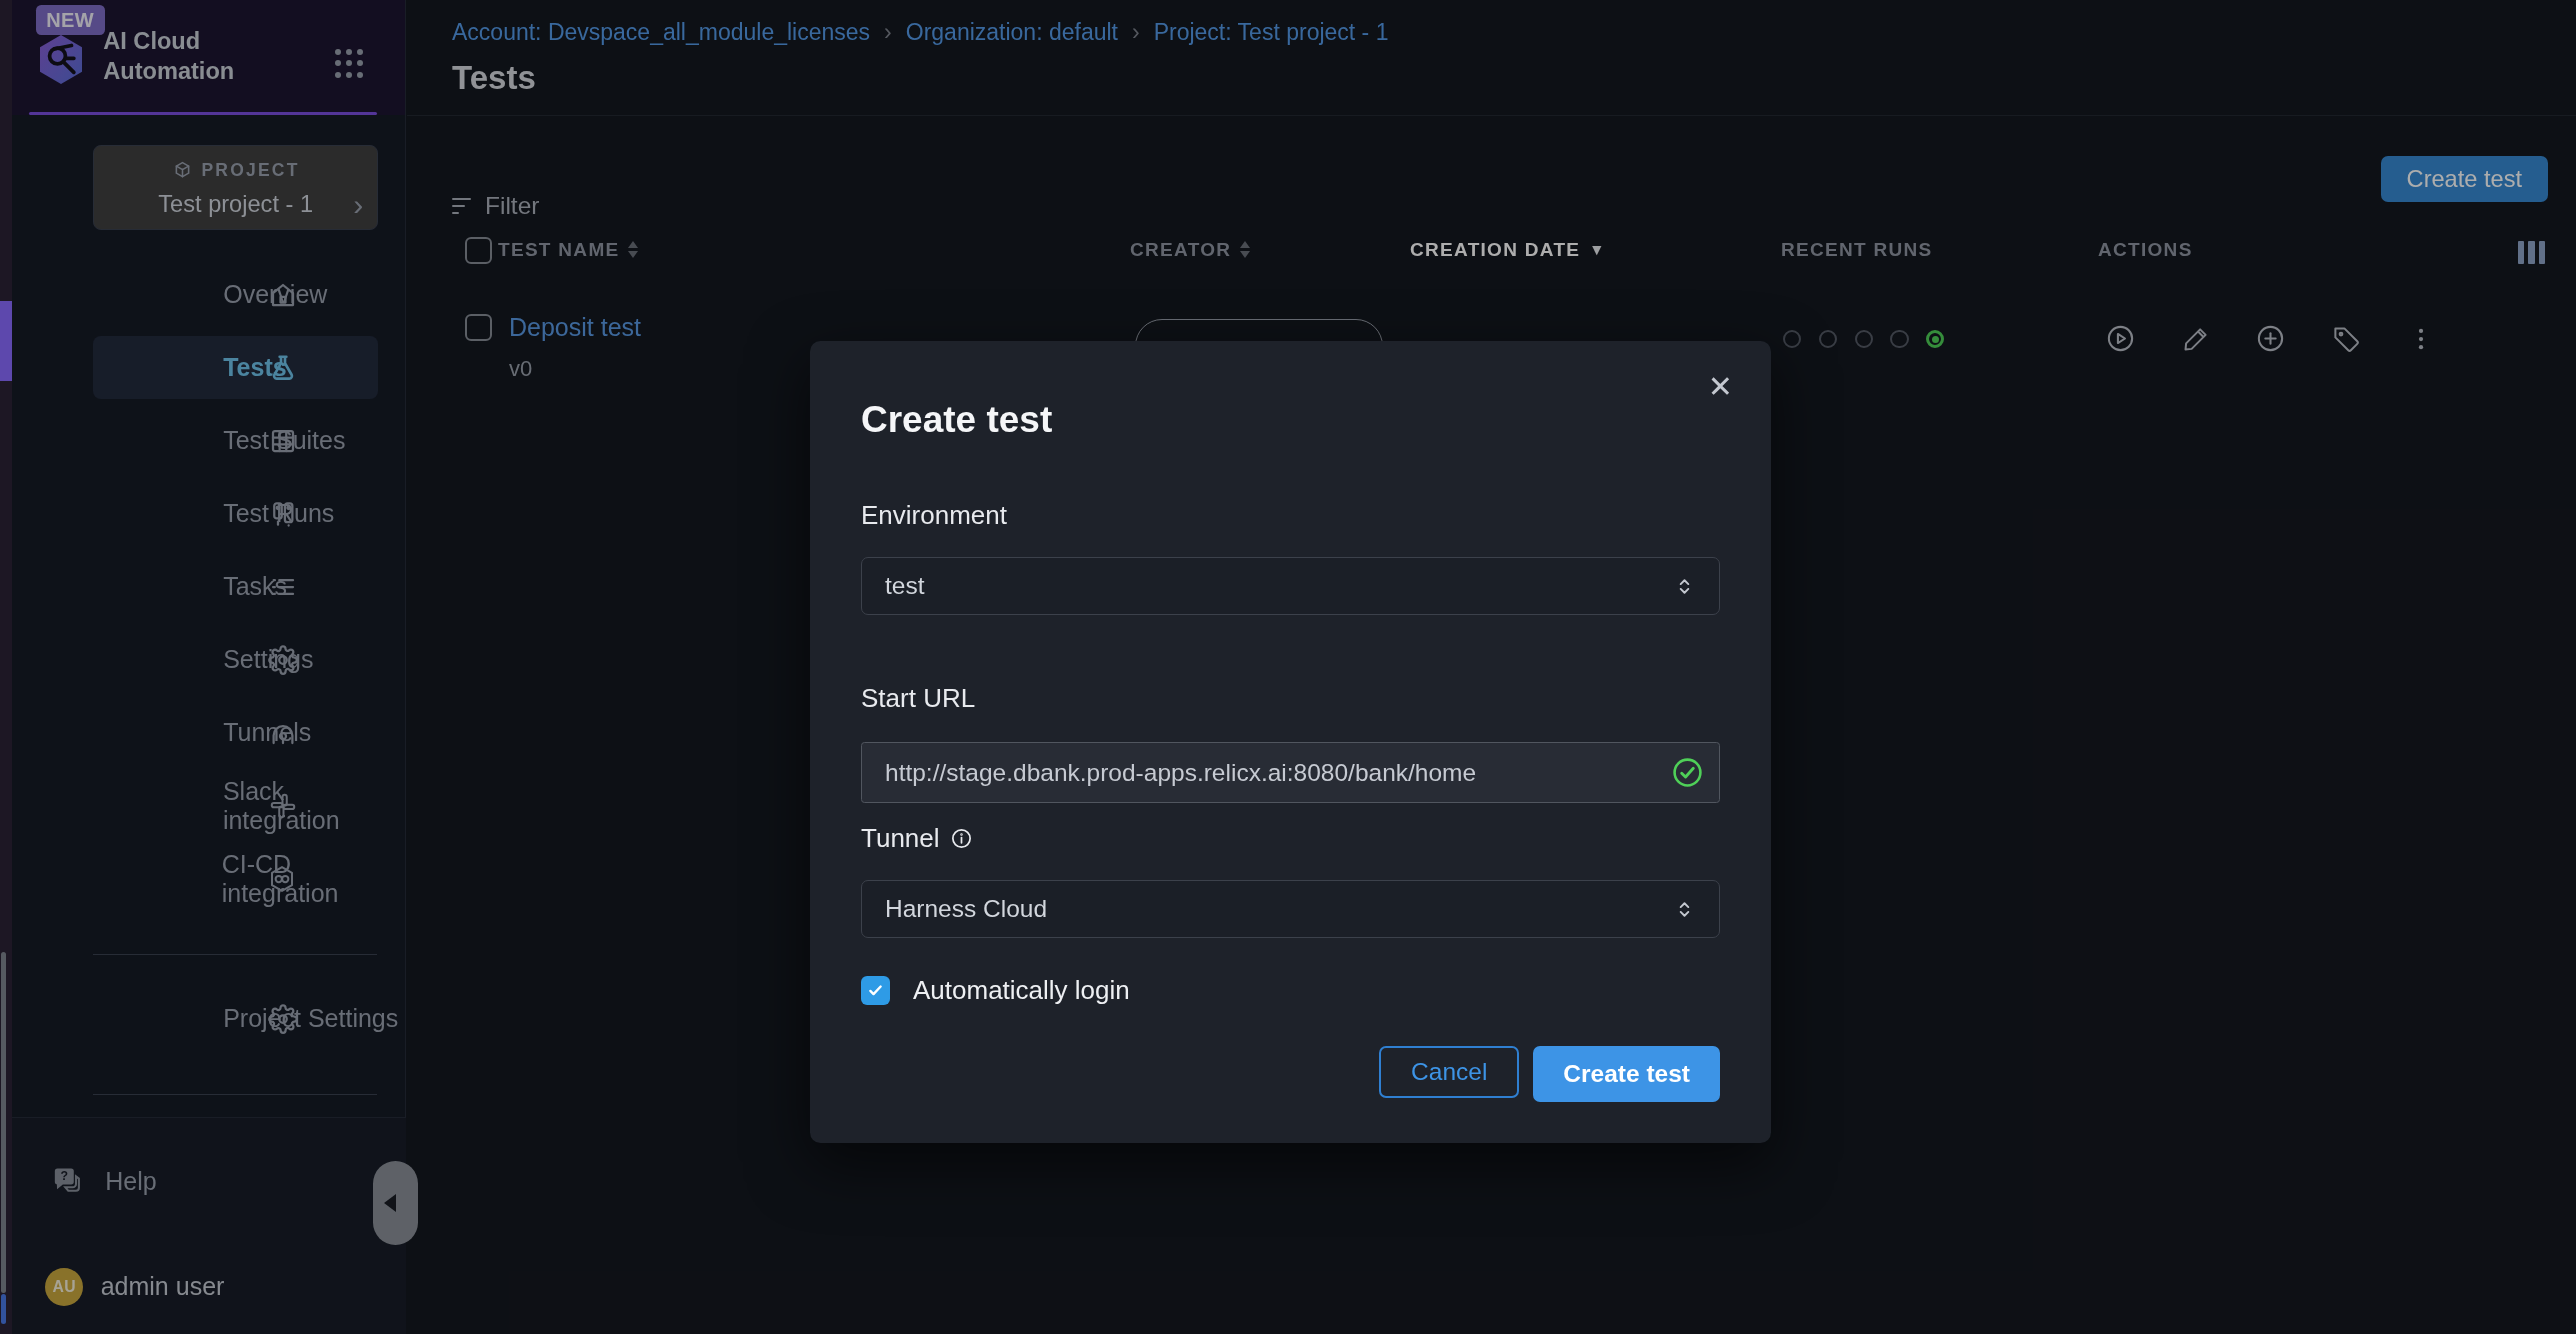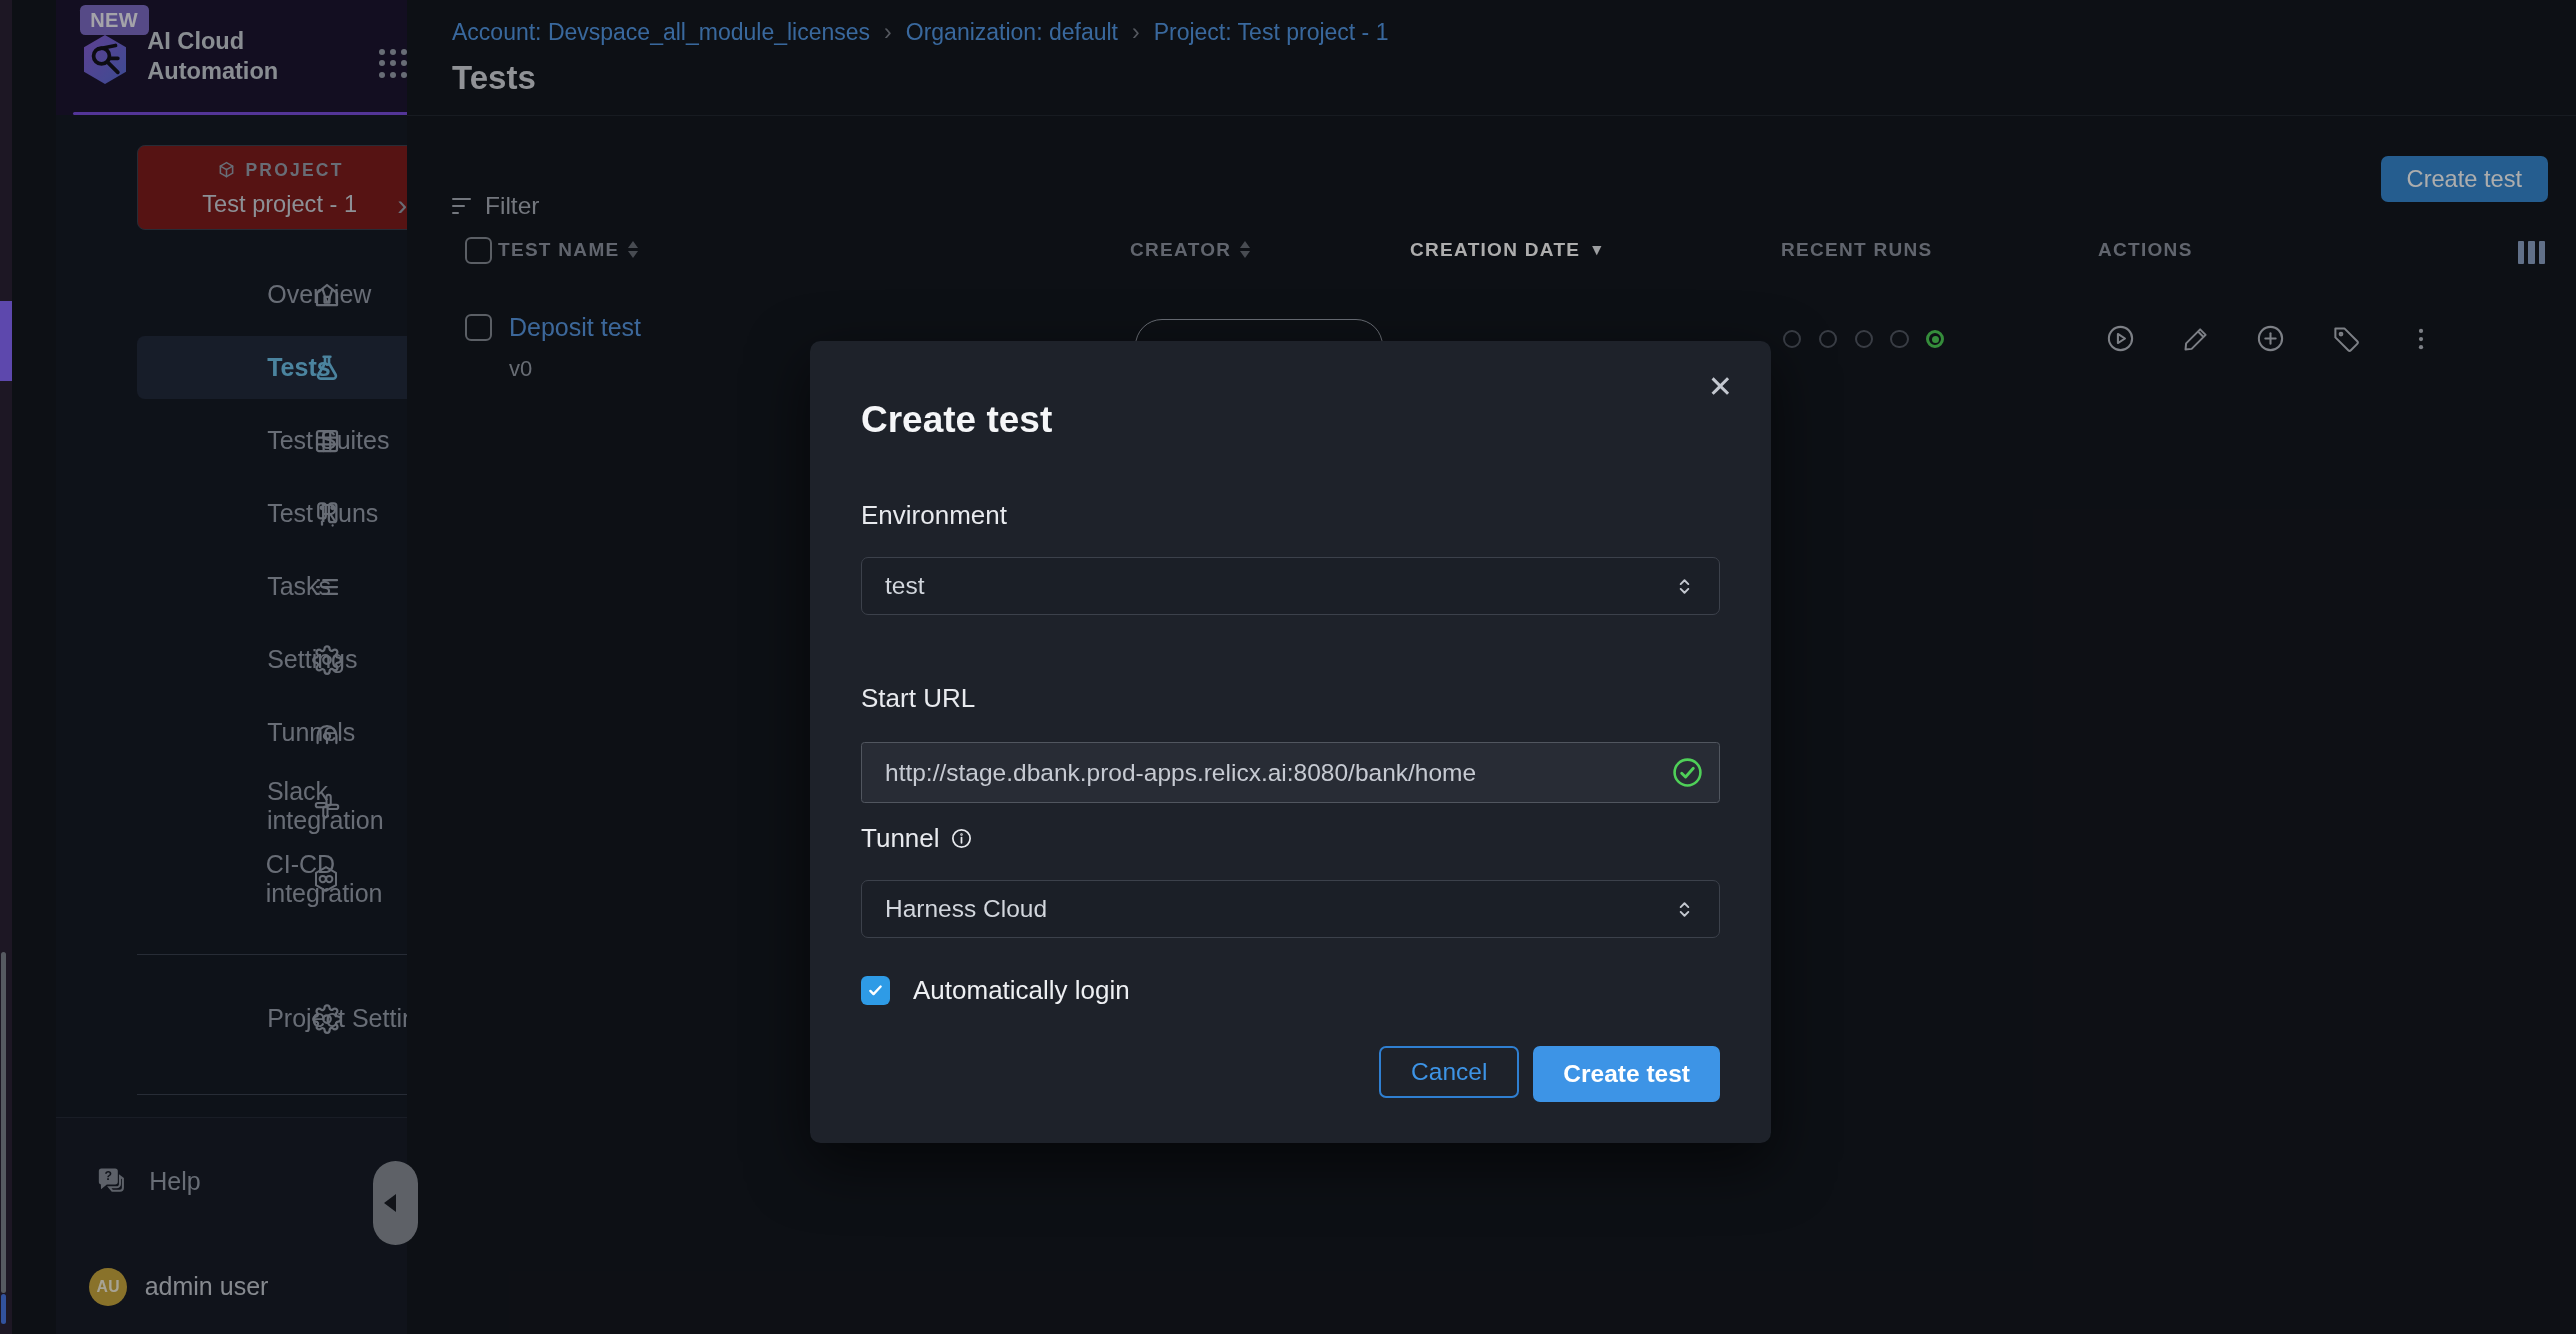--- a/index.html
+++ b/index.html
@@ -7,30 +7,30 @@
   body { font-family:"Liberation Sans","DejaVu Sans",sans-serif; }
   #root { position:relative; width:2576px; height:1334px; background:#14181f; overflow:hidden; }
 
   
   .left-strip { position:absolute; left:0; top:0; width:12.2px; height:100%; background:#2c2335; z-index:1; }
   .strip-thumb-purple { position:absolute; left:0; top:301px; width:12.2px; height:80px; background:#8a6bff; }
   .strip-thumb-gray { position:absolute; left:0.9px; top:952px; width:5.2px; height:341px; background:#7f8590; border-radius:2.6px; }
   .strip-thumb-blue { position:absolute; left:0.9px; top:1294px; width:5.2px; height:30px; background:#4a79e8; border-radius:2.6px; }
 
   
-  .sidebar { position:absolute; left:12.2px; top:0; width:394px; height:1334px; background:#161b26; border-right:0.9px solid #262c38; z-index:2;margin-left:44px; }
+  .sidebar { position:absolute; left:12.2px; top:0; width:394px; height:1334px; background:#161b26; border-right:0.9px solid #262c38; z-index:2; }
   .sidebar-top { position:relative; height:115px; background:#1d1631; }
   .new-badge { position:absolute; left:23.6px; top:5.2px; background:#7f6dc7; color:#f2f0fa; font-size:20px; font-weight:700; padding:3.5px 10.5px; border-radius:5.2px; letter-spacing:0.4px; }
   .logo-hex { position:absolute; left:21px; top:30px; width:56px; height:59px; }
   .app-name { position:absolute; left:91px; top:26px; font-size:23.6px; line-height:30px; color:#cbd0d8; font-weight:600; }
   .apps-grid { position:absolute; right:42px; top:49px; display:grid; grid-template-columns:repeat(3,6.1px); grid-gap:5.2px; }
   .apps-grid i { width:6.1px; height:6.1px; border-radius:50%; background:#9aa1ae; display:block; }
   .sidebar-top-rule { position:absolute; left:16.6px; right:28px; bottom:0; height:3.5px; background:#7b4fe0; border-radius:1.7px; }
 
-  .project-card { position:absolute; left:81px; top:145px; width:285px; height:85px; border:1.7px solid #3a4150; border-radius:7.9px; background:#7f1d1d; text-align:center; padding-top:14px; cursor:pointer; }
+  .project-card { position:absolute; left:81px; top:145px; width:285px; height:85px; border:1.7px solid #3a4150; border-radius:7.9px; background:#404040; text-align:center; padding-top:14px; cursor:pointer; }
   .project-card-label { display:inline-flex; align-items:center; gap:8.7px; color:#9aa1ae; font-size:17.5px; font-weight:700; letter-spacing:2.2px; }
   .project-card-name { margin-top:7px; color:#d0d5dd; font-size:23.6px; }
   .project-card-chevron { position:absolute; right:14px; top:44px; color:#9aa1ae; font-size:30px; line-height:1; }
 
   .nav { position:absolute; left:0; top:258px; width:394px; }
   .nav-item { position:relative; height:73px; display:flex; align-items:center; padding-left:127px; color:#9aa1ae; cursor:pointer; }
   .nav-item .nav-icon { position:absolute; left:127px; width:33px; height:33px; display:flex; align-items:center; justify-content:center; }
   .nav-item .nav-label { margin-left:51px; font-size:25px; }
   .nav-item.selected { color:#6fc3ea; }
   .nav-item.selected::before { content:""; position:absolute; left:81px; right:28px; top:5.2px; bottom:5.2px; background:#222b3d; border-radius:7.9px; }

